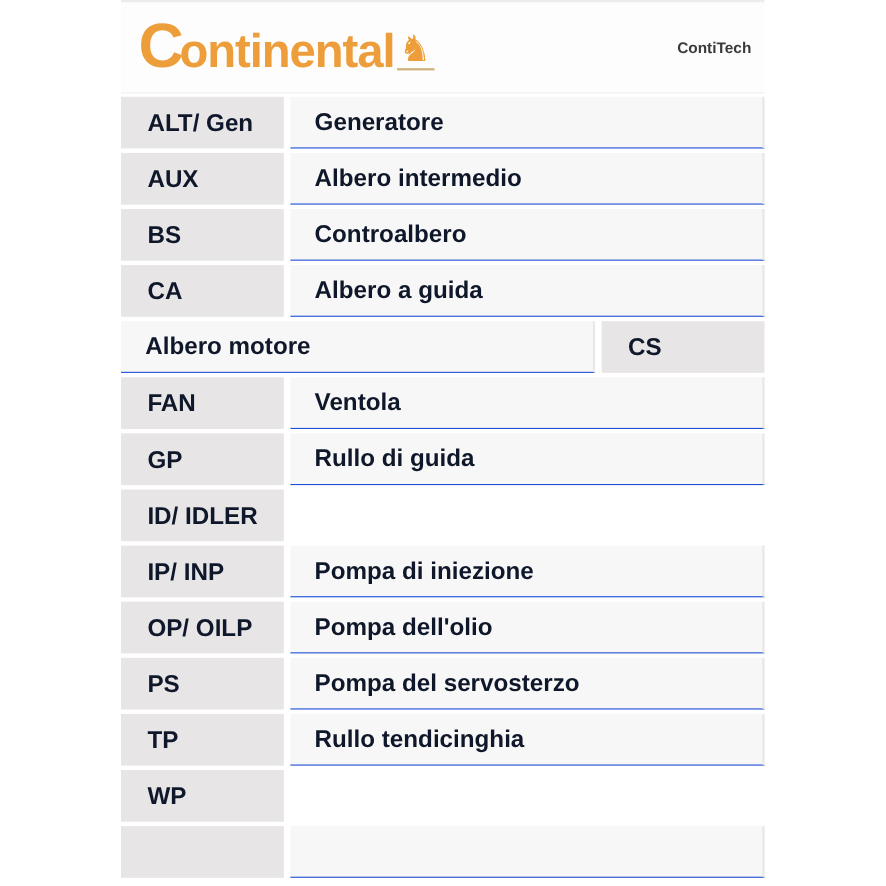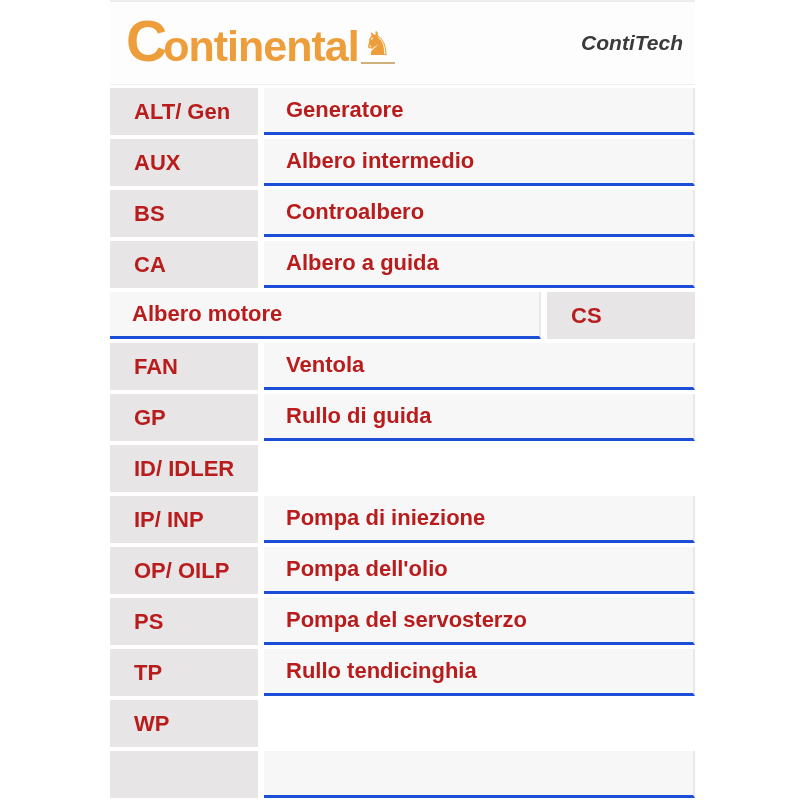--- a/index.html
+++ b/index.html
@@ -54,55 +54,54 @@
     font-size: 33px;
     line-height: 1;
     color: #ED9E3B;
     margin-left: 2px;
     position: relative;
     top: -6px;
     border-bottom: 2px solid #cdb07a;
     padding: 0 4px 2px 2px;
   }
   .contitech {
-    font-size: 21px;
+    font-size: 14px;
     font-weight: bold;
     color: #3a3a3a;
     letter-spacing: 0px;
-    font-style: italic;
   }
   .legend {
     display: flex;
     flex-direction: column;
     gap: 4px;
   }
   .row {
     display: flex;
     gap: 6px;
     height: 47px;
     flex: 0 0 47px;
   }
   .cell {
     display: flex;
     align-items: center;
     box-sizing: border-box;
     font-weight: bold;
     font-size: 22px;
-    color: #b91c1c;
+    color: #0f172a;
   }
   .cell.abbr {
     width: 148px;
     background: #e7e5e5;
     padding-left: 24px;
   }
   .cell.desc {
     flex: 1;
     background: #f8f7f7;
     border-right: 2px solid #e9e7e7;
-    border-bottom: 3px solid #1d4ed8;
+    border-bottom: 1px solid #1d4ed8;
     padding-left: 22px;
   }
 </style>
 </head>
 <body>
 
 <div class="page">
   <div class="content">
 
     <div class="header">

